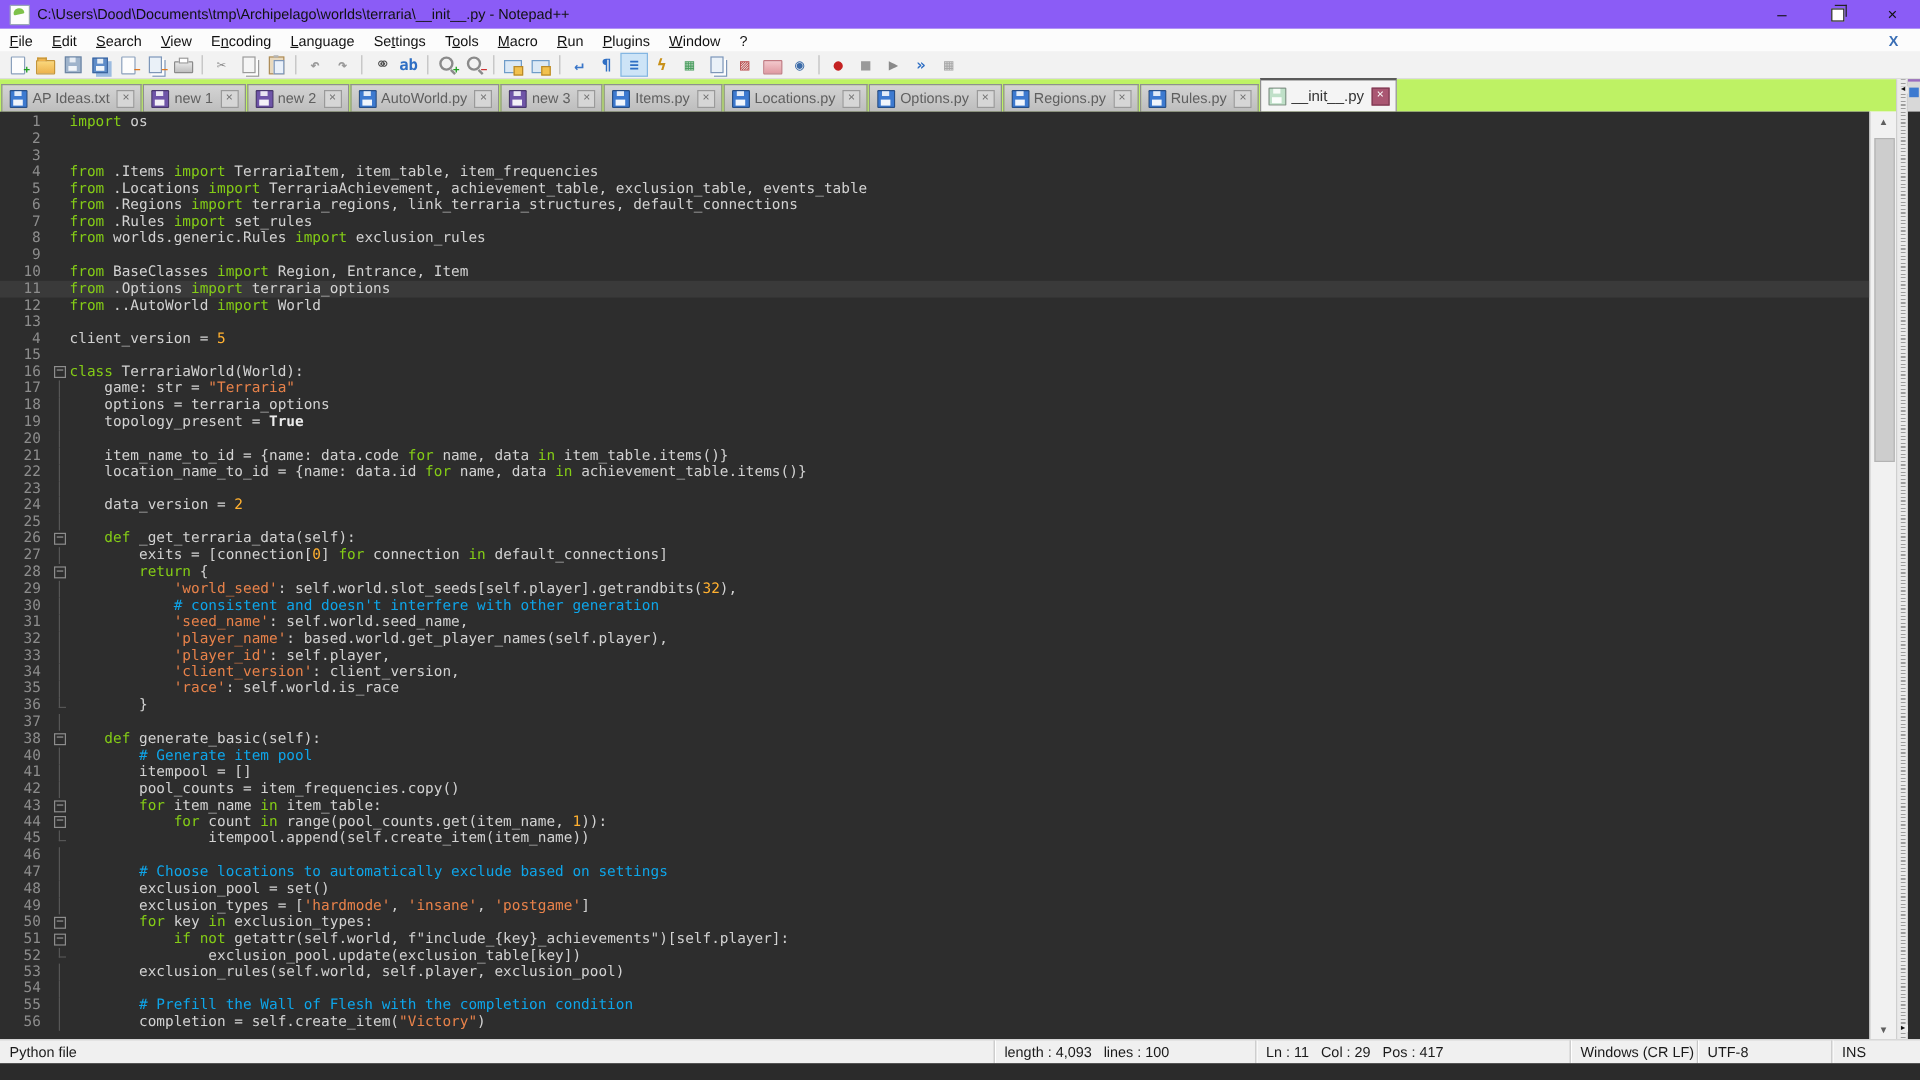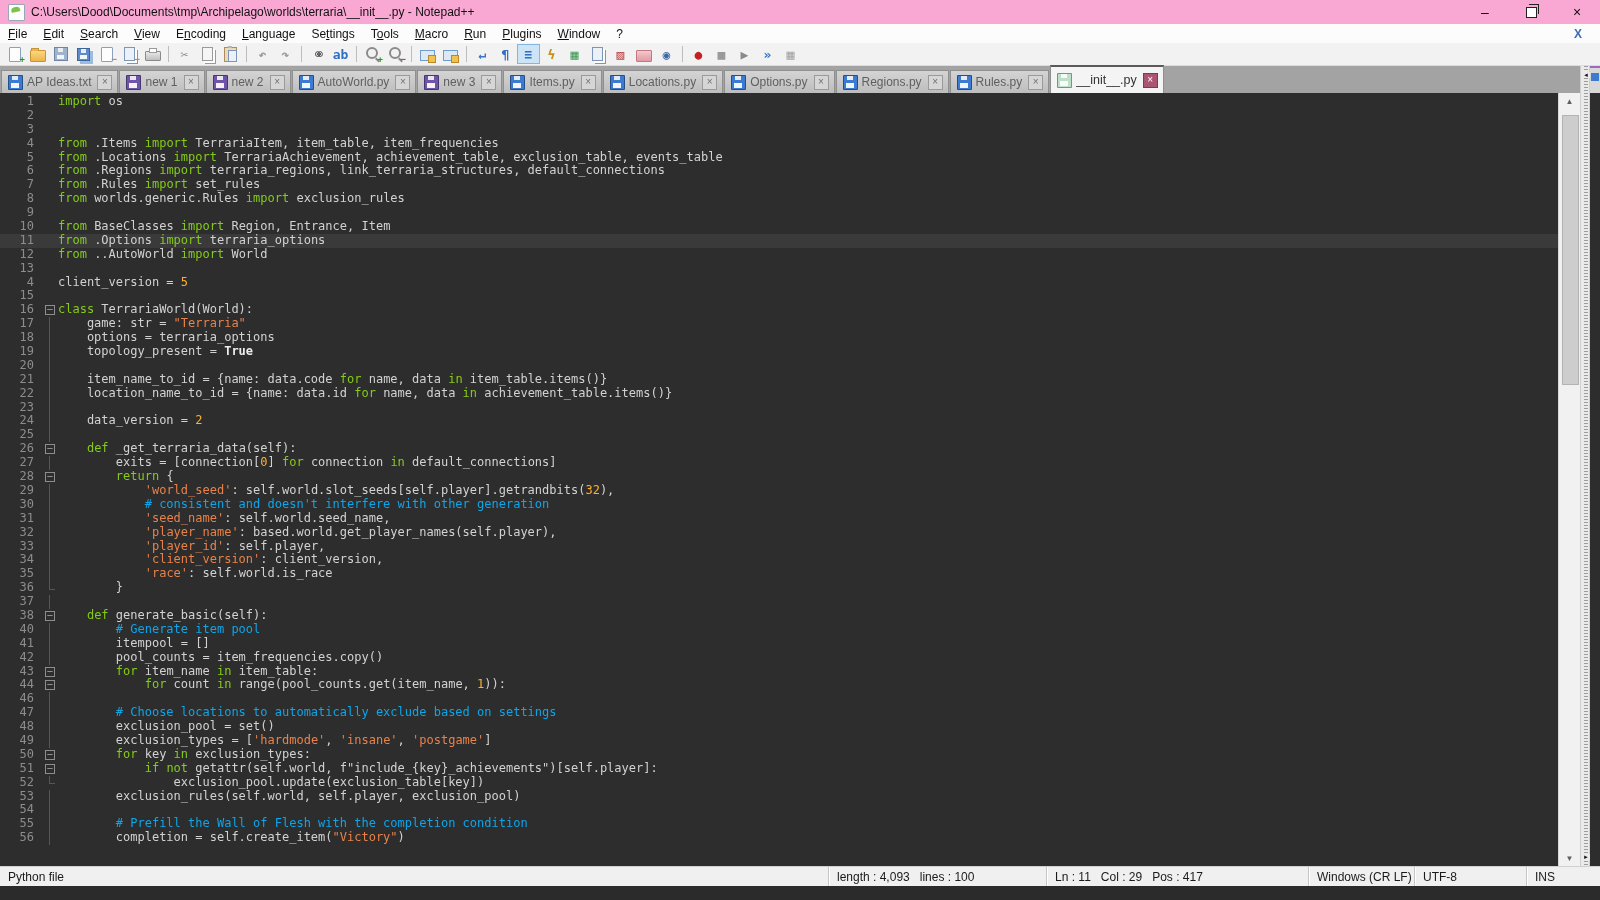--- a/index.html
+++ b/index.html
@@ -1,20 +1,20 @@
 <!DOCTYPE html>
 <html><head>
 <meta charset="utf-8">
 <style>
   html,body{margin:0;padding:0}
   body{width:1600px;height:900px;position:relative;overflow:hidden;background:#fff;
        font-family:"Liberation Sans",sans-serif;-webkit-font-smoothing:antialiased}
 
   
-  #titlebar{position:absolute;left:0;top:0;width:1600px;height:24px;background:#f9a8d4;
+  #titlebar{position:absolute;left:0;top:0;width:1600px;height:24px;background:#8b5cf6;
             display:flex;align-items:center;border-bottom:1px solid #f0f0f0}
   .app-icon{width:15px;height:15px;margin:0 6px 0 8px;position:relative;background:#fdfdfd;
             border:1px solid #9aa7b8;border-radius:1px}
   .app-icon::after{content:"";position:absolute;left:2px;top:2px;width:9px;height:5px;
             background:#7ec24a;border-radius:4px 4px 1px 1px;transform:rotate(-12deg)}
   #title-text{font-size:12px;color:#111;white-space:pre}
   #win-controls{margin-left:auto;display:flex;height:24px}
   .wbtn{width:46px;height:24px;display:flex;align-items:center;justify-content:center;
         font-size:14px;color:#111}
   .restore-glyph{width:9px;height:9px;border:1px solid #222;position:relative;background:#fff}
@@ -60,21 +60,21 @@
   .c-clipboard{width:11px;height:13px;background:#e9d9bd;border:1px solid #ad8d5a;position:relative}
   .c-clipboard::before{content:"";position:absolute;left:3px;top:-2px;width:4px;height:2px;background:#b5b5b5}
   .c-clipboard::after{content:"";position:absolute;left:3px;top:2px;width:7px;height:10px;background:#eaf1fa;border:1px solid #7d96b8}
   .c-monitor{width:13px;height:9px;background:#dcE9f5;border:1px solid #6f9cc8;position:relative;margin-top:2px}
   .c-monitor::after{content:"";position:absolute;right:-2px;bottom:-3px;width:6px;height:6px;
             background:#f2c14e;border:1px solid #b8892a}
   .c-mag{width:8px;height:8px;border:2px solid #8a8a8a;border-radius:50%;position:relative;margin:-2px 2px 0 0}
   .c-mag::after{content:"";position:absolute;right:-4px;bottom:-4px;width:5px;height:2px;background:#8a8a8a;transform:rotate(45deg)}
 
   
-  #tabbar{position:absolute;left:0;top:66px;width:1580px;height:27px;background:#a3a3a3;
+  #tabbar{position:absolute;left:0;top:66px;width:1580px;height:27px;background:#bef264;
           display:flex;align-items:flex-end;padding-left:1px;box-sizing:border-box}
   .tab{height:22px;display:flex;align-items:center;padding:0 5px 0 6px;margin-right:1px;
        background:linear-gradient(#d4d4d4,#bdbdbd);border:1px solid #8f8f8f;border-bottom:none;
        font-size:12px;color:#5f5f5f;white-space:pre}
   .tab.active{height:26px;background:#f4f4f4;color:#333;border-top:2px solid #5a5a5a;font-size:12.5px}
   .floppy{width:13px;height:13px;display:inline-block;position:relative;border-radius:1px;margin-right:4px;flex:none}
   .floppy::before{content:"";position:absolute;left:3px;top:0;width:6px;height:4px;background:rgba(255,255,255,.85)}
   .floppy::after{content:"";position:absolute;left:2px;bottom:1px;width:8px;height:5px;background:rgba(255,255,255,.92)}
   .tab-close{width:13px;height:13px;margin-left:6px;background:#d6d6d6;border:1px solid #9a9a9a;
        color:#707070;font-size:10px;line-height:11px;text-align:center;flex:none}
@@ -339,20 +339,21 @@
     <div class="line"><span class="ln">34</span><span class="fold"><span class="fline"></span></span><span class="codetext"><span class="sg-df">            </span><span class="sg-st">'client_version'</span><span class="sg-df">: client_version,</span></span></div>
     <div class="line"><span class="ln">35</span><span class="fold"><span class="fline"></span></span><span class="codetext"><span class="sg-df">            </span><span class="sg-st">'race'</span><span class="sg-df">: self.world.is_race</span></span></div>
     <div class="line"><span class="ln">36</span><span class="fold"><span class="fend"></span></span><span class="codetext"><span class="sg-df">        }</span></span></div>
     <div class="line"><span class="ln">37</span><span class="fold"><span class="fline"></span></span><span class="codetext"></span></div>
     <div class="line"><span class="ln">38</span><span class="fold"><span class="fbox">–</span></span><span class="codetext"><span class="sg-df">    </span><span class="sg-kw">def</span><span class="sg-df"> generate_basic(self):</span></span></div>
     <div class="line"><span class="ln">40</span><span class="fold"><span class="fline"></span></span><span class="codetext"><span class="sg-co">        # Generate item pool</span></span></div>
     <div class="line"><span class="ln">41</span><span class="fold"><span class="fline"></span></span><span class="codetext"><span class="sg-df">        itempool = []</span></span></div>
     <div class="line"><span class="ln">42</span><span class="fold"><span class="fline"></span></span><span class="codetext"><span class="sg-df">        pool_counts = item_frequencies.copy()</span></span></div>
     <div class="line"><span class="ln">43</span><span class="fold"><span class="fbox">–</span></span><span class="codetext"><span class="sg-df">        </span><span class="sg-kw">for</span><span class="sg-df"> item_name </span><span class="sg-kw">in</span><span class="sg-df"> item_table:</span></span></div>
     <div class="line"><span class="ln">44</span><span class="fold"><span class="fbox">–</span></span><span class="codetext"><span class="sg-df">            </span><span class="sg-kw">for</span><span class="sg-df"> count </span><span class="sg-kw">in</span><span class="sg-df"> range(pool_counts.get(item_name, </span><span class="sg-nu">1</span><span class="sg-df">)):</span></span></div>
+    <div class="line"><span class="ln">45</span><span class="fold"><span class="fend"></span></span><span class="codetext"><span class="sg-df">                itempool.append(self.create_item(item_name))</span></span></div>
     <div class="line"><span class="ln">46</span><span class="fold"><span class="fline"></span></span><span class="codetext"></span></div>
     <div class="line"><span class="ln">47</span><span class="fold"><span class="fline"></span></span><span class="codetext"><span class="sg-co">        # Choose locations to automatically exclude based on settings</span></span></div>
     <div class="line"><span class="ln">48</span><span class="fold"><span class="fline"></span></span><span class="codetext"><span class="sg-df">        exclusion_pool = set()</span></span></div>
     <div class="line"><span class="ln">49</span><span class="fold"><span class="fline"></span></span><span class="codetext"><span class="sg-df">        exclusion_types = [</span><span class="sg-st">'hardmode'</span><span class="sg-df">, </span><span class="sg-st">'insane'</span><span class="sg-df">, </span><span class="sg-st">'postgame'</span><span class="sg-df">]</span></span></div>
     <div class="line"><span class="ln">50</span><span class="fold"><span class="fbox">–</span></span><span class="codetext"><span class="sg-df">        </span><span class="sg-kw">for</span><span class="sg-df"> key </span><span class="sg-kw">in</span><span class="sg-df"> exclusion_types:</span></span></div>
     <div class="line"><span class="ln">51</span><span class="fold"><span class="fbox">–</span></span><span class="codetext"><span class="sg-df">            </span><span class="sg-kw">if</span><span class="sg-df"> </span><span class="sg-kw">not</span><span class="sg-df"> getattr(self.world, f"include_{key}_achievements")[self.player]:</span></span></div>
     <div class="line"><span class="ln">52</span><span class="fold"><span class="fend"></span></span><span class="codetext"><span class="sg-df">                exclusion_pool.update(exclusion_table[key])</span></span></div>
     <div class="line"><span class="ln">53</span><span class="fold"><span class="fline"></span></span><span class="codetext"><span class="sg-df">        exclusion_rules(self.world, self.player, exclusion_pool)</span></span></div>
     <div class="line"><span class="ln">54</span><span class="fold"><span class="fline"></span></span><span class="codetext"></span></div>
     <div class="line"><span class="ln">55</span><span class="fold"><span class="fline"></span></span><span class="codetext"><span class="sg-co">        # Prefill the Wall of Flesh with the completion condition</span></span></div>

